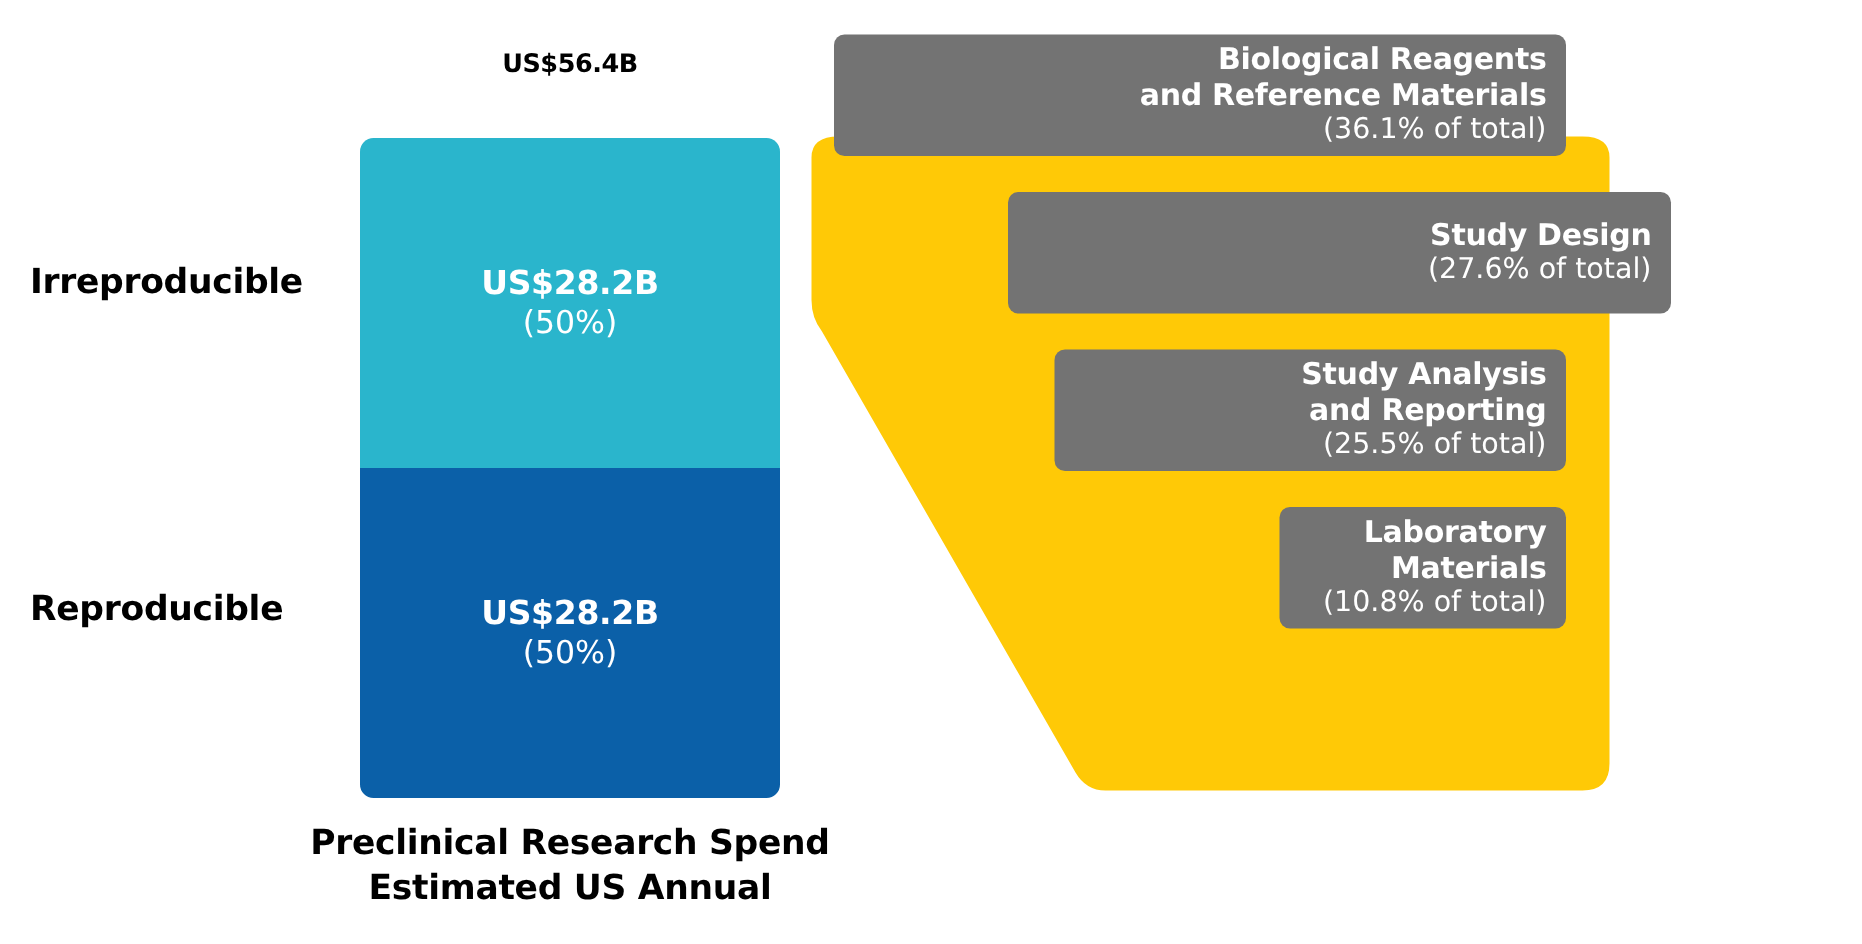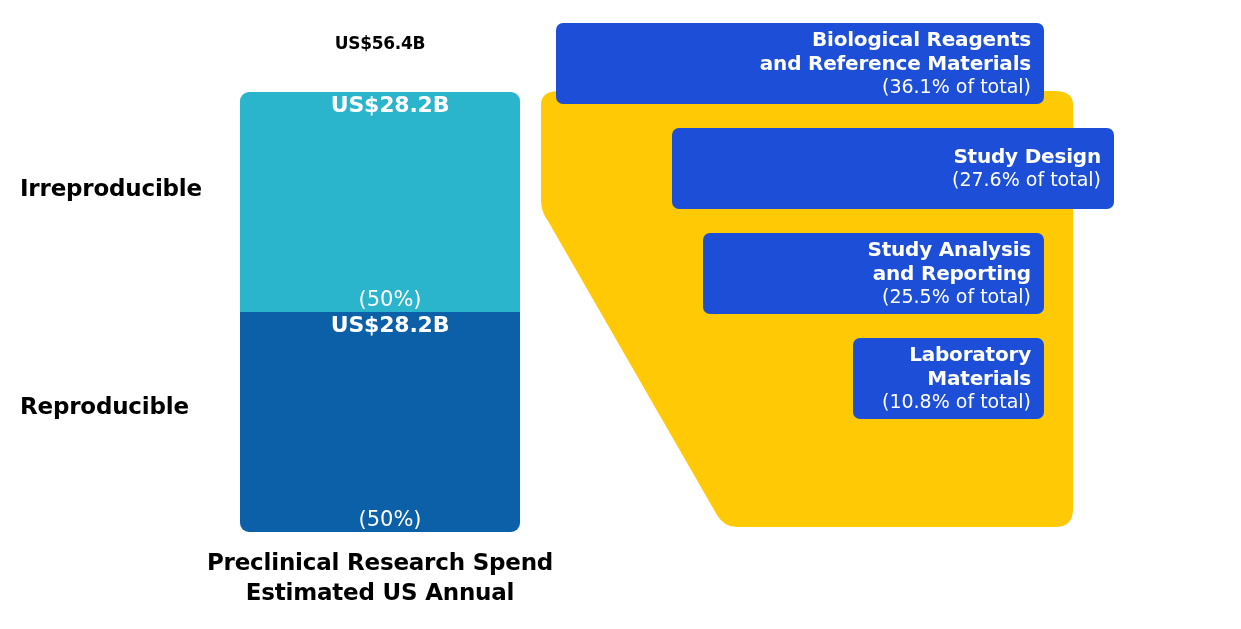--- a/index.html
+++ b/index.html
@@ -45,23 +45,22 @@
     border-radius: 9px;
     overflow: hidden;
   }
   .bar-segment {
     position: absolute;
     left: 0;
     width: 100%;
     display: flex;
     flex-direction: column;
     align-items: center;
-    justify-content: space-between;
+    justify-content: center;
     color: #ffffff;
-    padding-left: 10px;
   }
   #bar-segment-irreproducible {
     top: 0;
     height: 50%;
     background: #2ab5cc;
   }
   #bar-segment-reproducible {
     top: 50%;
     height: 50%;
     background: #0b60a8;
@@ -133,21 +132,21 @@
 
   #category-boxes {
     position: absolute;
     left: 0;
     top: 0;
     width: 721px;
     height: 629px;
   }
   .category-box {
     position: absolute;
-    background: #1d4ed8;
+    background: #737373;
     border-radius: 7px;
     box-sizing: border-box;
     padding: 9px 13px 10px 14px;
     color: #ffffff;
     display: flex;
     flex-direction: column;
     align-items: flex-end;
     justify-content: center;
     text-align: right;
   }

